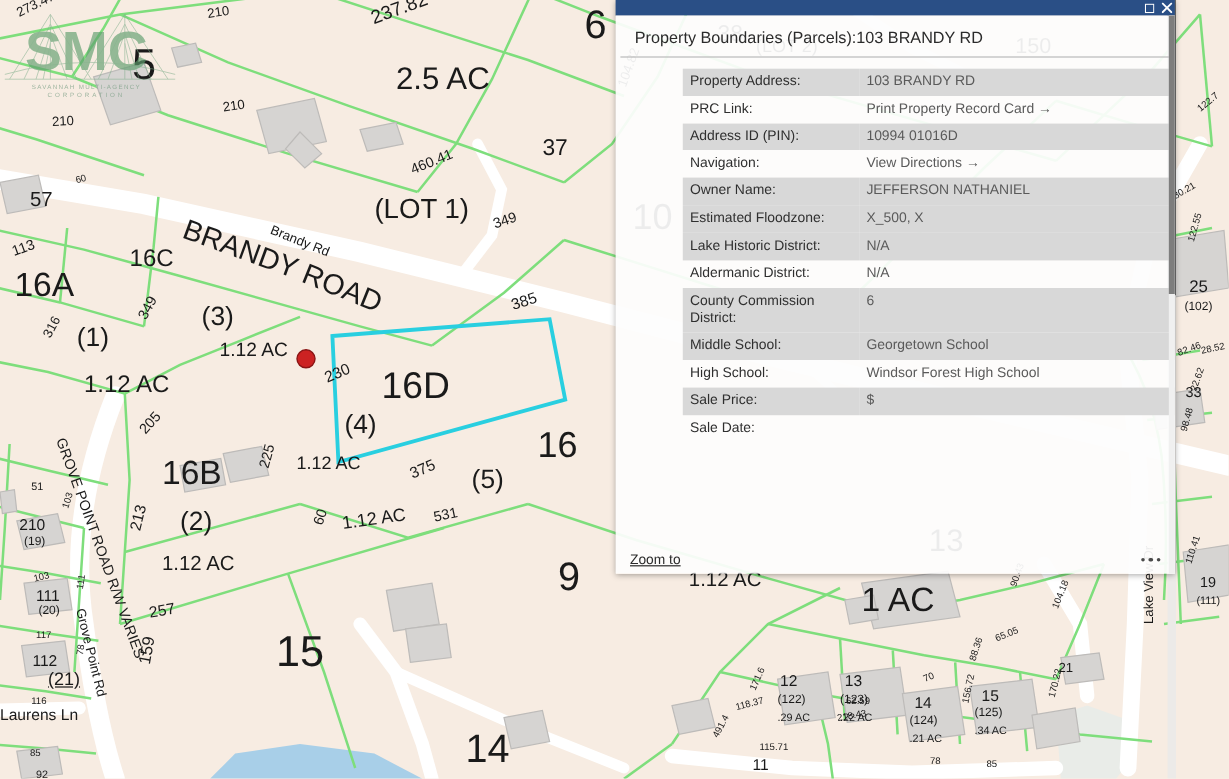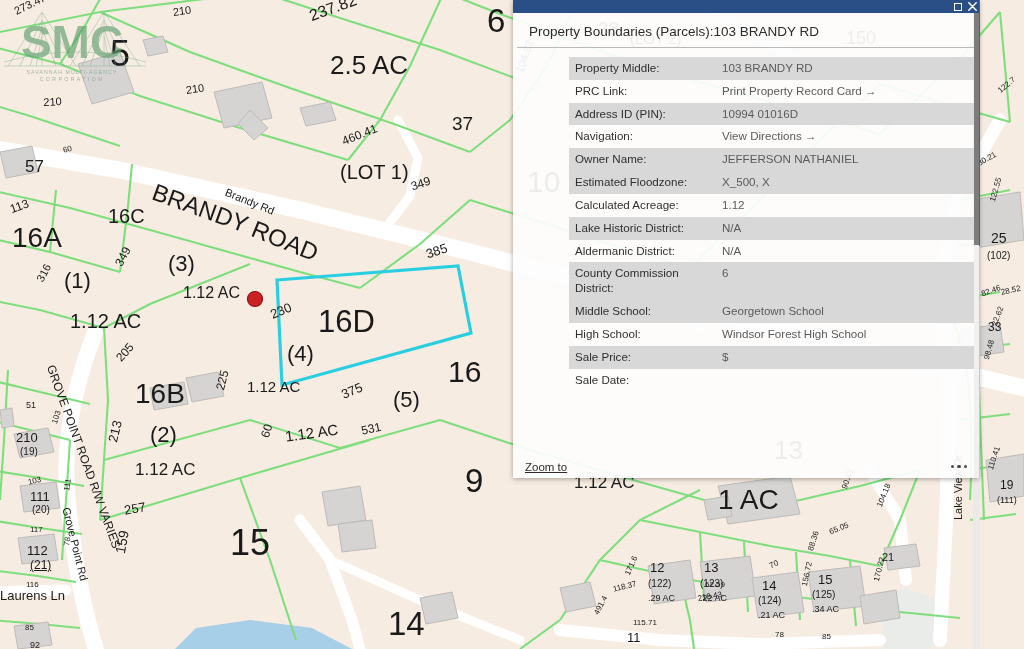--- a/index.html
+++ b/index.html
@@ -252,21 +252,21 @@
         <div class="mlabel" style="left: 172px; top: 6px; font-size: 11px; font-weight: normal; transform: rotate(-8deg);">210</div>
         <div class="mlabel" style="left: 307px; top: 8px; font-size: 16px; font-weight: normal; transform: rotate(-20deg);">237.82</div>
         <div class="mlabel" style="left: 487px; top: 2px; font-size: 33px; font-weight: normal;">6</div>
         <div class="mlabel" style="left: 110px; top: 33px; font-size: 36px; font-weight: normal;">5</div>
         <div class="mlabel" style="left: 330px; top: 50px; font-size: 26px; font-weight: normal;">2.5 AC</div>
         <div class="mlabel" style="left: 185px; top: 84px; font-size: 11px; font-weight: normal; transform: rotate(-8deg);">210</div>
         <div class="mlabel" style="left: 43px; top: 96px; font-size: 11px; font-weight: normal; transform: rotate(-3deg);">210</div>
         <div class="mlabel" style="left: 452px; top: 113px; font-size: 19px; font-weight: normal;">37</div>
         <div class="mlabel" style="left: 340px; top: 135px; font-size: 12px; font-weight: normal; transform: rotate(-22deg);">460.41</div>
         <div class="mlabel" style="left: 25px; top: 157px; font-size: 17px; font-weight: normal;">57</div>
-        <div class="mlabel" style="left: 312px; top: 161px; font-size: 20px; font-weight: normal; margin-left: 28px;">(LOT 1)</div>
+        <div class="mlabel" style="left: 312px; top: 161px; font-size: 23px; font-weight: normal;">(LOT 1)</div>
         <div class="mlabel" style="left: 409px; top: 180px; font-size: 12px; font-weight: normal; transform: rotate(-18deg);">349</div>
         <div class="mlabel" style="left: 158px; top: 178px; font-size: 24px; font-weight: normal; transform: rotate(20deg);">BRANDY</div>
         <div class="mlabel" style="left: 228px; top: 186px; font-size: 11px; font-weight: normal; transform: rotate(22deg);">Brandy Rd</div>
         <div class="mlabel" style="left: 8px; top: 203px; font-size: 12px; font-weight: normal; transform: rotate(-20deg);">113</div>
         <div class="mlabel" style="left: 108px; top: 205px; font-size: 20px; font-weight: normal; text-align: center;">16C</div>
         <div class="mlabel" style="left: 258px; top: 215px; font-size: 24px; font-weight: normal; transform: rotate(22deg);">ROAD</div>
         <div class="mlabel" style="left: 12px; top: 222px; font-size: 28px; font-weight: normal;">16A</div>
         <div class="mlabel" style="left: 424px; top: 247px; font-size: 13px; font-weight: normal; transform: rotate(-18deg);">385</div>
         <div class="mlabel" style="left: 168px; top: 251px; font-size: 22px; font-weight: normal;">(3)</div>
         <div class="mlabel" style="left: 64px; top: 268px; font-size: 22px; font-weight: normal;">(1)</div>
@@ -295,21 +295,21 @@
         <div class="mlabel" style="left: 465px; top: 462px; font-size: 33px; font-weight: normal;">9</div>
         <div class="mlabel" style="left: 30px; top: 489px; font-size: 13px; font-weight: normal;">111</div>
         <div class="mlabel" style="left: 32px; top: 504px; font-size: 10px; font-weight: normal;">(20)</div>
         <div class="mlabel" style="left: 123px; top: 503px; font-size: 13px; font-weight: normal; transform: rotate(-10deg);">257</div>
         <div class="mlabel" style="left: 718px; top: 484px; font-size: 28px; font-weight: normal;">1 AC</div>
         <div class="mlabel" style="left: 574px; top: 473px; font-size: 17px; font-weight: normal;">1.12 AC</div>
         <div class="mlabel" style="left: 57px; top: 363px; font-size: 12px; font-weight: normal; transform: rotate(70deg);">GROVE POINT ROAD R/W VARIES</div>
         <div class="mlabel" style="left: 72px; top: 506px; font-size: 11px; font-weight: normal; transform: rotate(76deg);">Grove Point Rd</div>
         <div class="mlabel" style="left: 230px; top: 522px; font-size: 36px; font-weight: normal;">15</div>
         <div class="mlabel" style="left: 27px; top: 543px; font-size: 13px; font-weight: normal;">112</div>
-        <div class="mlabel" style="left: 30px; top: 558px; font-size: 12px; font-weight: normal; text-decoration: underline;">(21)</div>
+        <div class="mlabel" style="left: 40px; top: 558px; font-size: 15px; font-weight: normal; text-decoration: underline;">(21)</div>
         <div class="mlabel" style="left: 112px; top: 552px; font-size: 14px; font-weight: normal; transform: rotate(-80deg);">159</div>
         <div class="mlabel" style="left: 0px; top: 588px; font-size: 13px; font-weight: normal;">Laurens Ln</div>
         <div class="mlabel" style="left: 388px; top: 605px; font-size: 33px; font-weight: normal;">14</div>
         <div class="mlabel" style="left: 650px; top: 560px; font-size: 13px; font-weight: normal;">12</div>
         <div class="mlabel" style="left: 648px; top: 578px; font-size: 10px; font-weight: normal;">(122)</div>
         <div class="mlabel" style="left: 648px; top: 593px; font-size: 9px; font-weight: normal;">.29 AC</div>
         <div class="mlabel" style="left: 704px; top: 560px; font-size: 13px; font-weight: normal;">13</div>
         <div class="mlabel" style="left: 700px; top: 578px; font-size: 10px; font-weight: normal;">(123)</div>
         <div class="mlabel" style="left: 700px; top: 593px; font-size: 9px; font-weight: normal;">.22 AC</div>
         <div class="mlabel" style="left: 762px; top: 578px; font-size: 13px; font-weight: normal;">14</div>
@@ -403,21 +403,21 @@
       </div>
     </div>
 
     <div id="popbody">
       <div id="poptitle">Property Boundaries (Parcels):103 BRANDY RD</div>
 
       <div id="attrwrap">
         <table class="attrs">
           <tbody id="attr-rows">
               <tr class="alt">
-                <td class="k">Property Middle:</td>
+                <td class="k">Property Address:</td>
                 <td class="v">103 BRANDY RD</td>
               </tr>
               <tr>
                 <td class="k">PRC Link:</td>
                 <td class="v link">Print Property Record Card →</td>
               </tr>
               <tr class="alt">
                 <td class="k">Address ID (PIN):</td>
                 <td class="v blue">10994 01016D</td>
               </tr>
@@ -425,24 +425,20 @@
                 <td class="k">Navigation:</td>
                 <td class="v link">View Directions →</td>
               </tr>
               <tr class="alt">
                 <td class="k">Owner Name:</td>
                 <td class="v">JEFFERSON NATHANIEL</td>
               </tr>
               <tr class="alt">
                 <td class="k">Estimated Floodzone:</td>
                 <td class="v blue">X_500, X</td>
-              </tr>
-              <tr>
-                <td class="k">Calculated Acreage:</td>
-                <td class="v">1.12</td>
               </tr>
               <tr class="alt">
                 <td class="k">Lake Historic District:</td>
                 <td class="v blue">N/A</td>
               </tr>
               <tr>
                 <td class="k">Aldermanic District:</td>
                 <td class="v blue">N/A</td>
               </tr>
               <tr class="alt">

